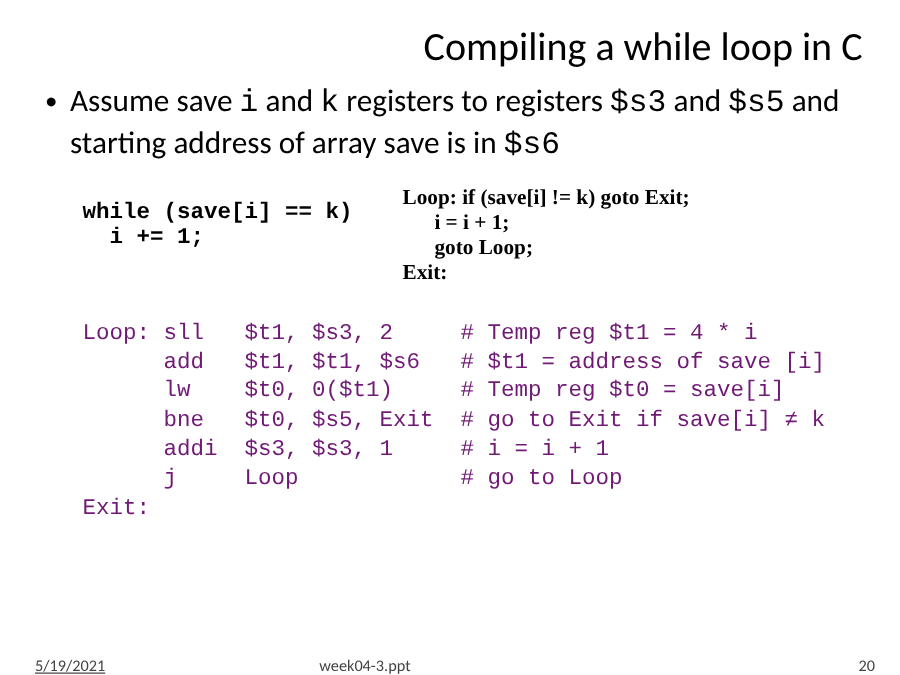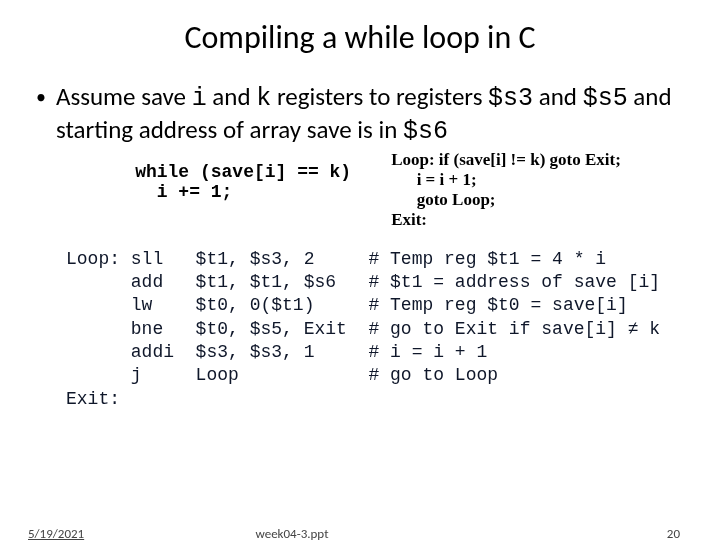--- a/index.html
+++ b/index.html
@@ -7,76 +7,75 @@
     width: 720px;
     height: 540px;
     background: #fff;
     font-family: Calibri, Arial, sans-serif;
     color: #000;
     position: relative;
     padding: 18px 30px 0 30px;
   }
   .title {
     font-size: 32px;
-    text-align: center;
+    text-align: right;
     font-weight: 400;
-    margin-bottom: 24px;
+    margin-bottom: 8px;
   }
   .bullet-row {
     display: flex;
     align-items: flex-start;
     font-size: 25px;
     line-height: 1.25;
   }
   .bullet-dot {
     font-size: 20px;
     padding: 4px 10px 0 6px;
   }
   .bullet-text { flex: 1; }
   .mono { font-family: "Courier New", Courier, monospace; }
   .code-row {
     display: flex;
-    margin-top: 2px;
+    margin-top: 16px;
     padding-left: 36px;
-    justify-content: center;
   }
   .code-left {
     font-family: "Courier New", Courier, monospace;
     font-weight: bold;
     font-size: 18px;
     white-space: pre;
     padding-top: 12px;
     width: 256px;
   }
   .code-right {
     font-family: Liberation Serif, serif;
     font-weight: bold;
     font-size: 17px;
     white-space: pre;
   }
   .asm-block {
     font-family: "Courier New", Courier, monospace;
     font-size: 18px;
     white-space: pre;
-    color: #0f172a;
+    color: #701a75;
     padding-left: 36px;
-    margin-top: 18px;
+    margin-top: 28px;
     line-height: 1.3;
   }
   .footer {
     position: absolute;
     bottom: 14px;
     left: 0;
     width: 720px;
     font-size: 13px;
     color: #444;
   }
   .footer-date { position: absolute; left: 28px; text-decoration: underline; }
   .footer-file { position: absolute; left: 0; width: 584px; text-align: center; }
-  .footer-page { position: absolute; right: 40px; }
+  .footer-page { position: absolute; right: 20px; }
 </style>
 </head>
 <body>
 
 <div class="title">Compiling a while loop in C</div>
 
 <div class="bullet-row">
   <div class="bullet-dot">•</div>
   <div class="bullet-text">
     <span>Assume save </span><span class="mono">i</span><span> and </span><span class="mono">k</span><span> registers to registers </span><span class="mono">$s3</span><span> and </span><span class="mono">$s5</span><span> and starting address of array save is in </span><span class="mono">$s6</span>

